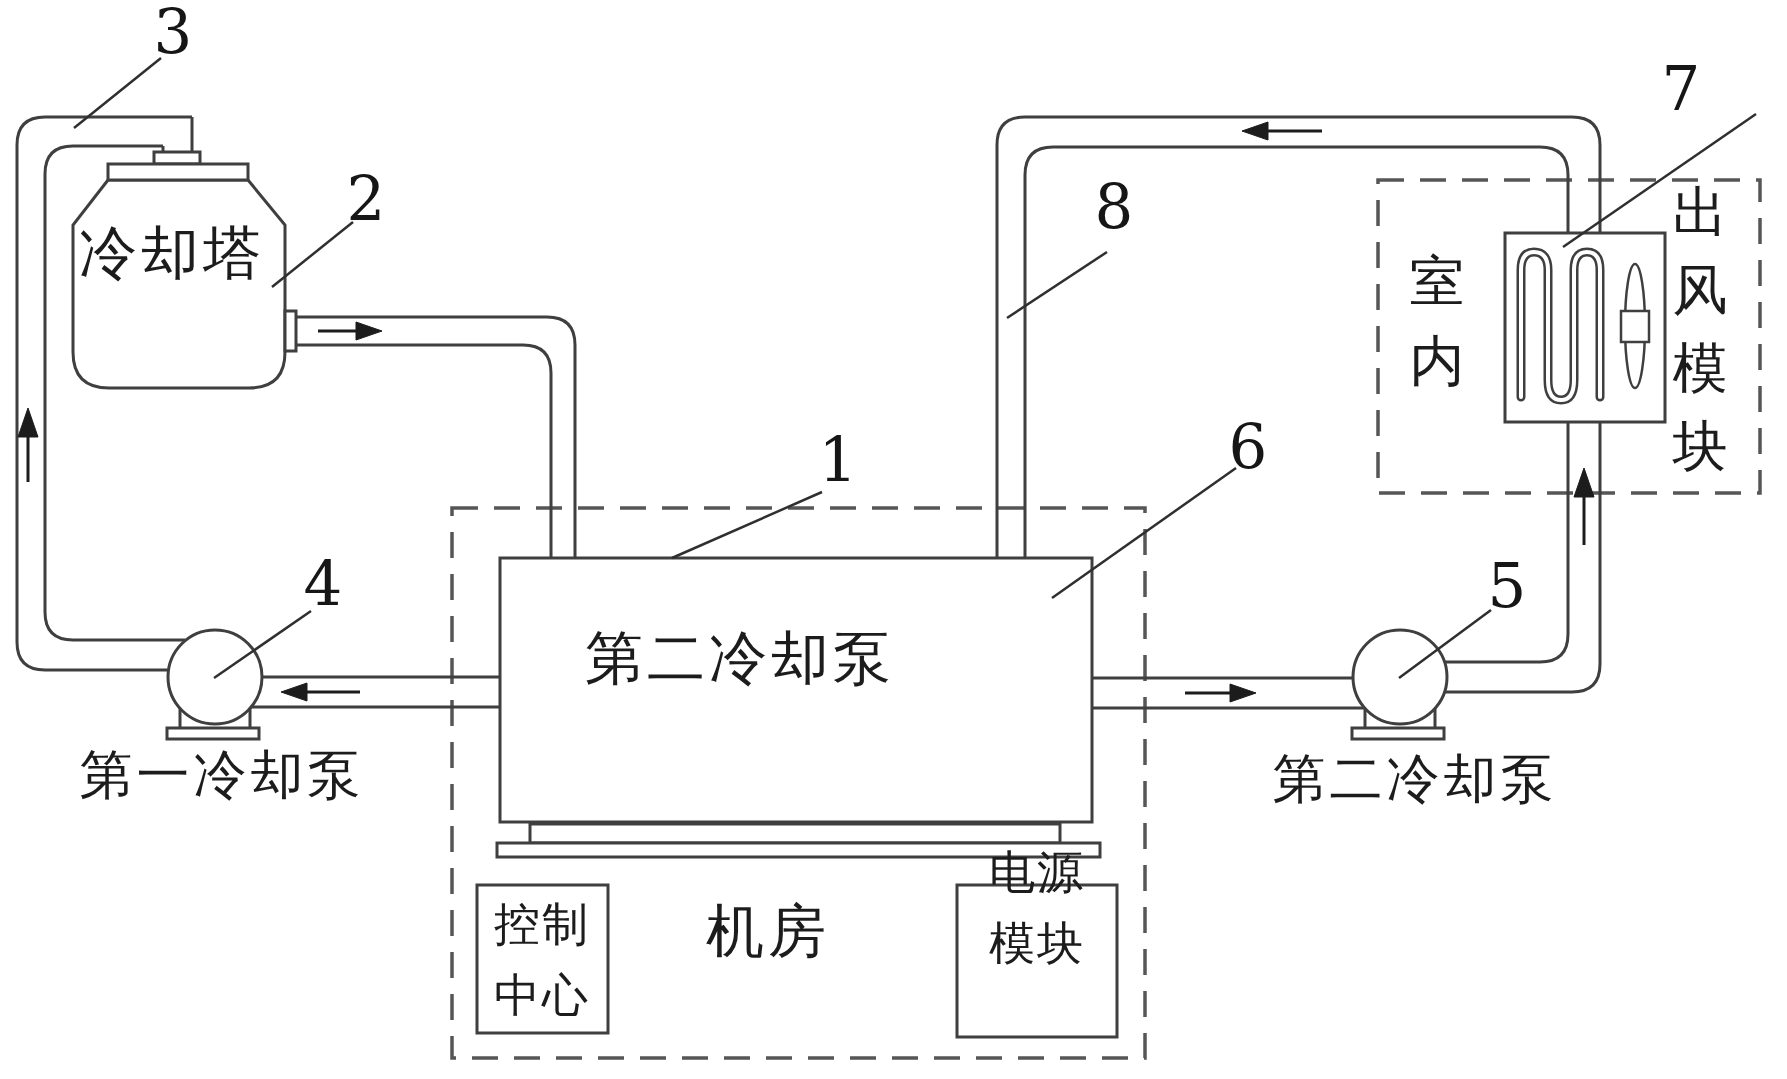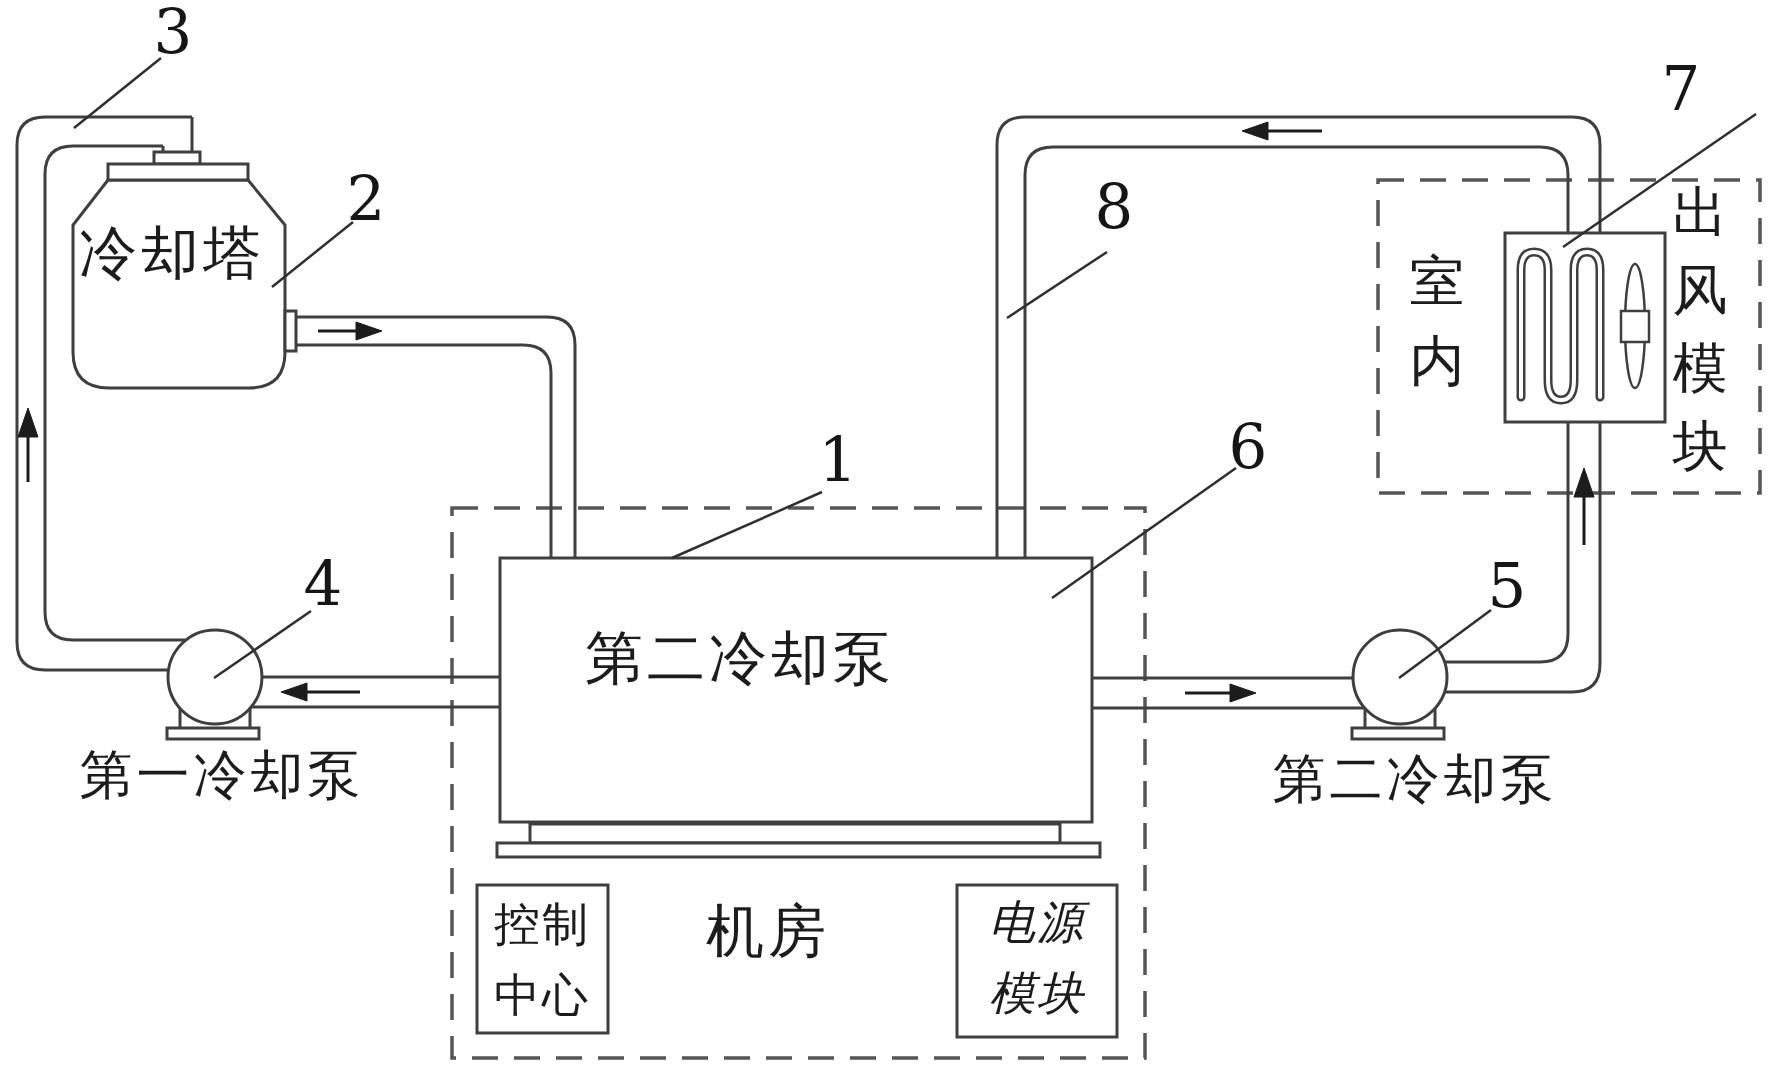--- a/index.html
+++ b/index.html
@@ -168,21 +168,21 @@
 
   <div class="label lbl-big" style="left:740px;top:658px;">第二冷却泵</div>
 
   <div class="label lbl-big" style="left:768px;top:931px;">机房</div>
 
   <div class="label lbl-box" style="left:542px;top:960px;">
     <div>控制</div>
     <div>中心</div>
   </div>
 
-  <div class="label lbl-box" style="left:1037px;top:958px;font-style:italic;">
+  <div class="label lbl-box" style="left:1037px;top:908px;">
     <div>电源</div>
     <div>模块</div>
   </div>
 
   <div class="label lbl-pump" style="left:222px;top:774px;">第一冷却泵</div>
 
   <div class="label lbl-pump" style="left:1415px;top:778px;">第二冷却泵</div>
 
   <div class="vcol room" style="left:1437px;top:252px;">
     <span>室</span>

